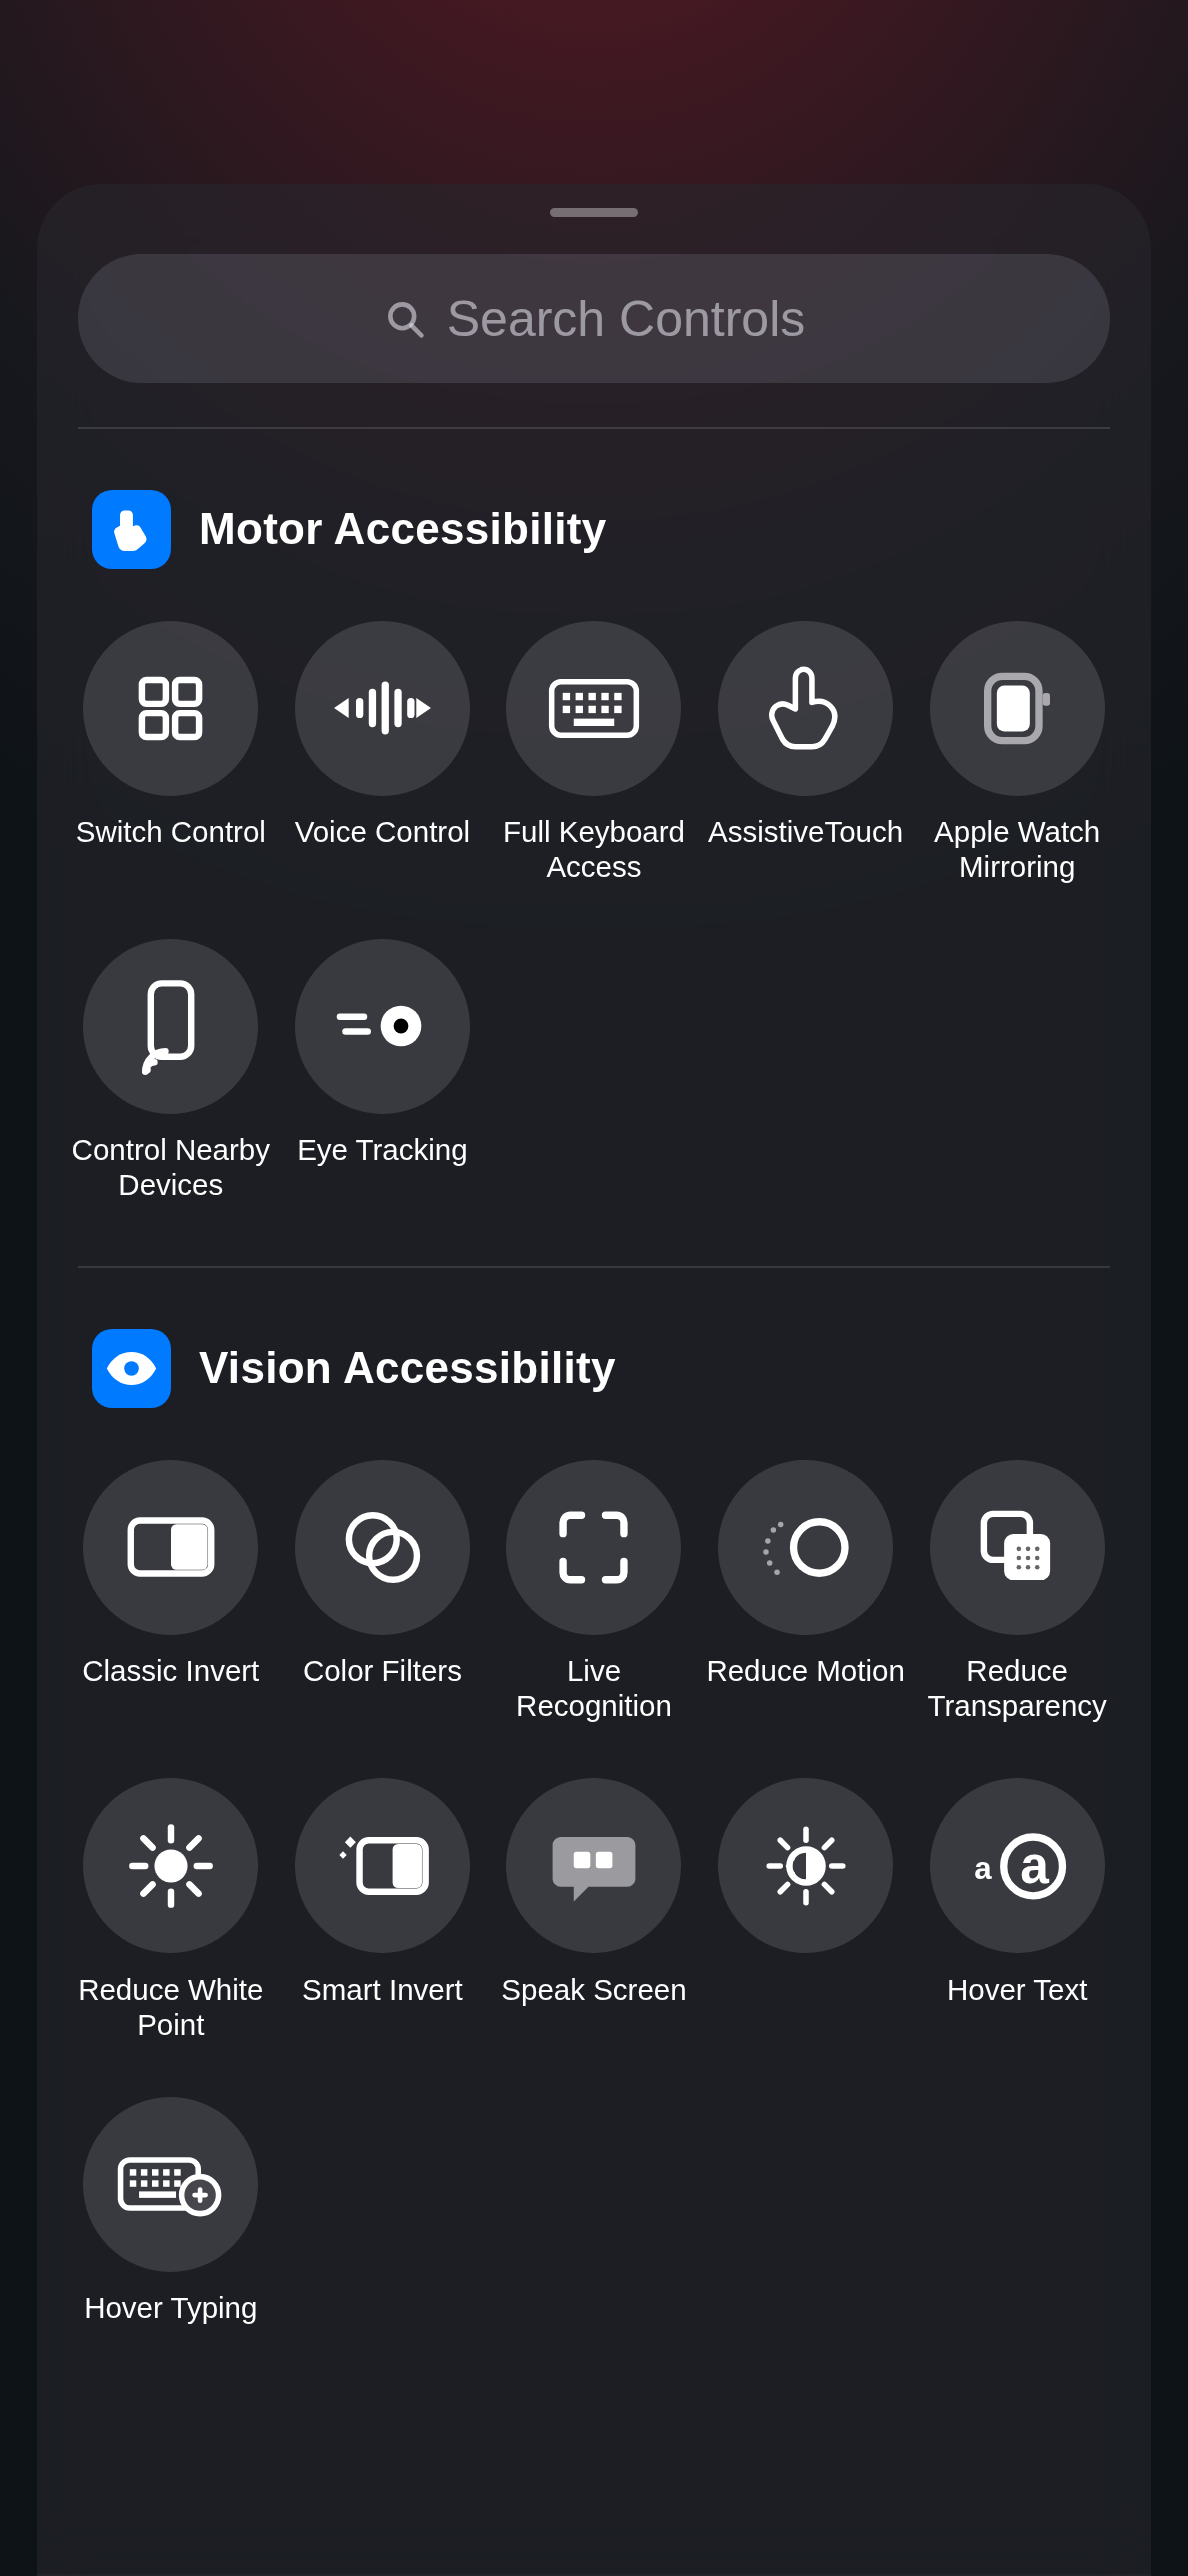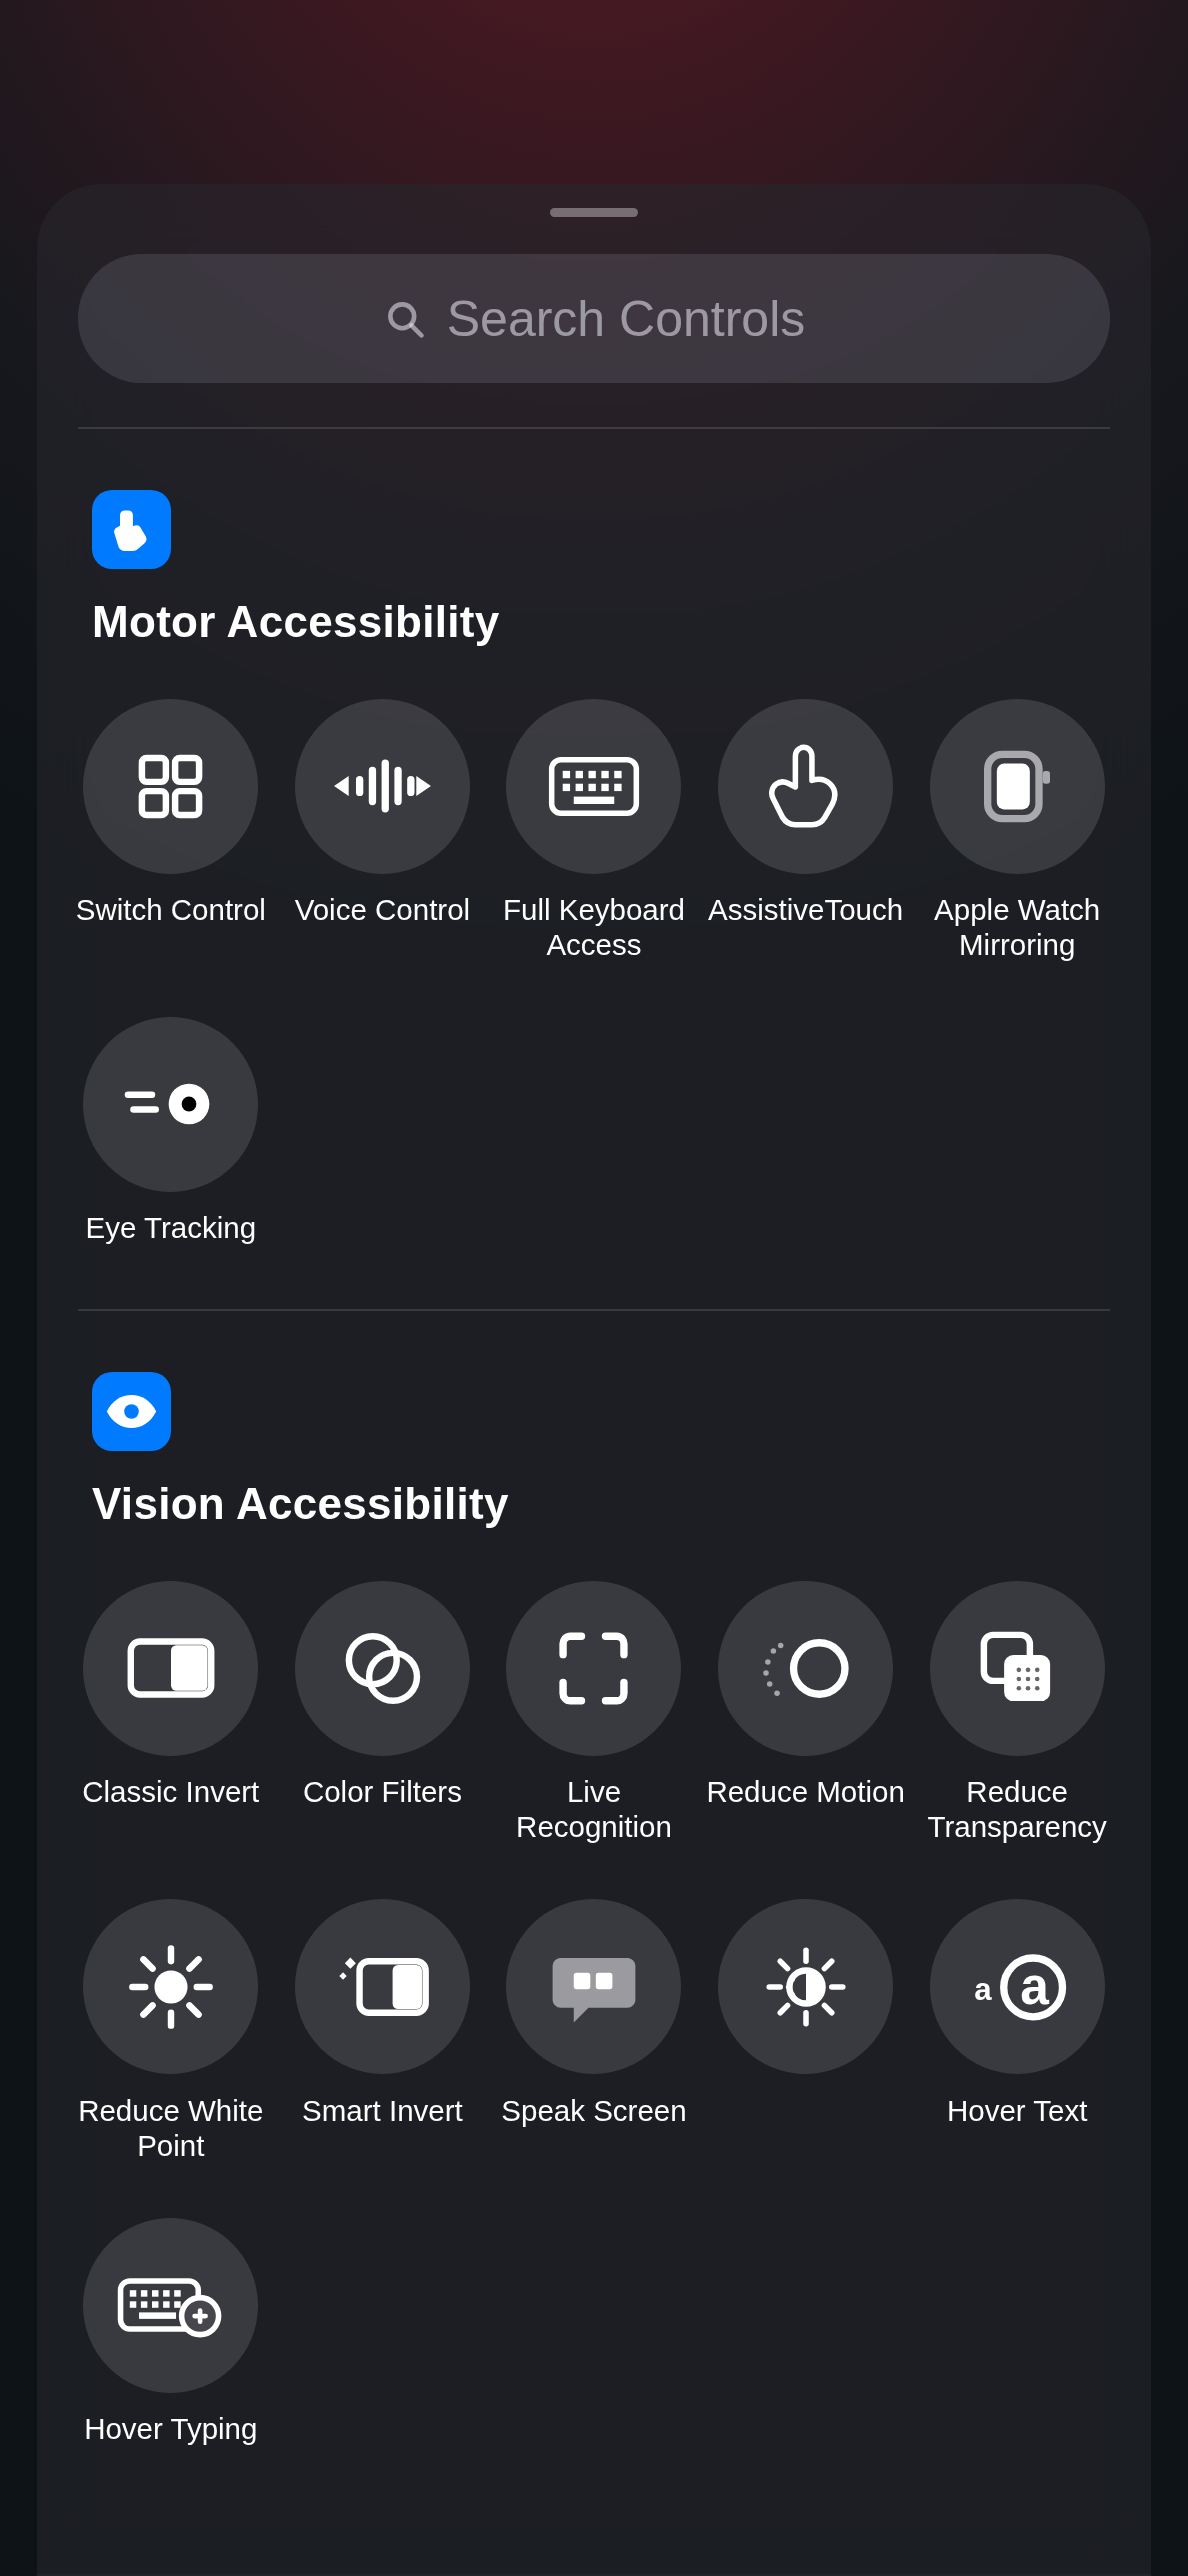--- a/index.html
+++ b/index.html
@@ -56,24 +56,23 @@
     color: rgba(235,235,245,0.55);
     font-weight: 400;
   }
   .rule {
     height: 1.4px;
     background: rgba(255,255,255,0.12);
     margin: 44px 41px 0;
   }
   .section-header {
     display: flex;
-    align-items: flex-start;
+    align-items: center;
     gap: 28px;
     margin: 61px 55px 0;
-    flex-direction: column;
   }
   .badge {
     width: 79px; height: 79px;
     border-radius: 20px;
     background: #007aff;
     display: flex; align-items: center; justify-content: center;
   }
   .section-title {
     font-size: 44px;
     font-weight: 600;
@@ -217,20 +216,33 @@
           <svg width="88" height="101" viewBox="0 0 96 110">
             <rect x="16" y="20" width="56" height="70" rx="16" stroke="#a8a8ad" stroke-width="8" fill="none"></rect>
             <rect x="26" y="30" width="36" height="50" rx="8" fill="#fff"></rect>
             <rect x="76" y="38" width="8" height="14" rx="3" fill="#a8a8ad"></rect>
           </svg>
             </span>
           </div>
         <div class="label">Apple Watch Mirroring</div>
       </div>
 
+      <div class="control">
+        <div class="bubble">
+            <span>
+          <svg width="74" height="101" viewBox="0 0 80 110">
+            <rect x="18" y="8" width="44" height="80" rx="12" stroke="#fff" stroke-width="7" fill="none"></rect>
+            <path d="M12 104c0-12 10-22 22-22" stroke="#fff" stroke-width="7" fill="none" stroke-linecap="round"></path>
+            <path d="M12 104c0-5 5-10 10-10" stroke="#fff" stroke-width="7" fill="none" stroke-linecap="round"></path>
+            <circle cx="14" cy="102" r="4" fill="#fff"></circle>
+          </svg>
+            </span>
+          </div>
+        <div class="label">Control Nearby Devices</div>
+      </div>
 
       <div class="control">
         <div class="bubble">
             <span>
           <svg width="111" height="74" viewBox="0 0 120 80">
             <line x1="14" y1="30" x2="40" y2="30" stroke="#fff" stroke-width="7" stroke-linecap="round"></line>
             <line x1="20" y1="46" x2="44" y2="46" stroke="#fff" stroke-width="7" stroke-linecap="round"></line>
             <circle cx="80" cy="40" r="22" fill="#fff"></circle>
             <circle cx="80" cy="40" r="8" fill="#000"></circle>
           </svg>

